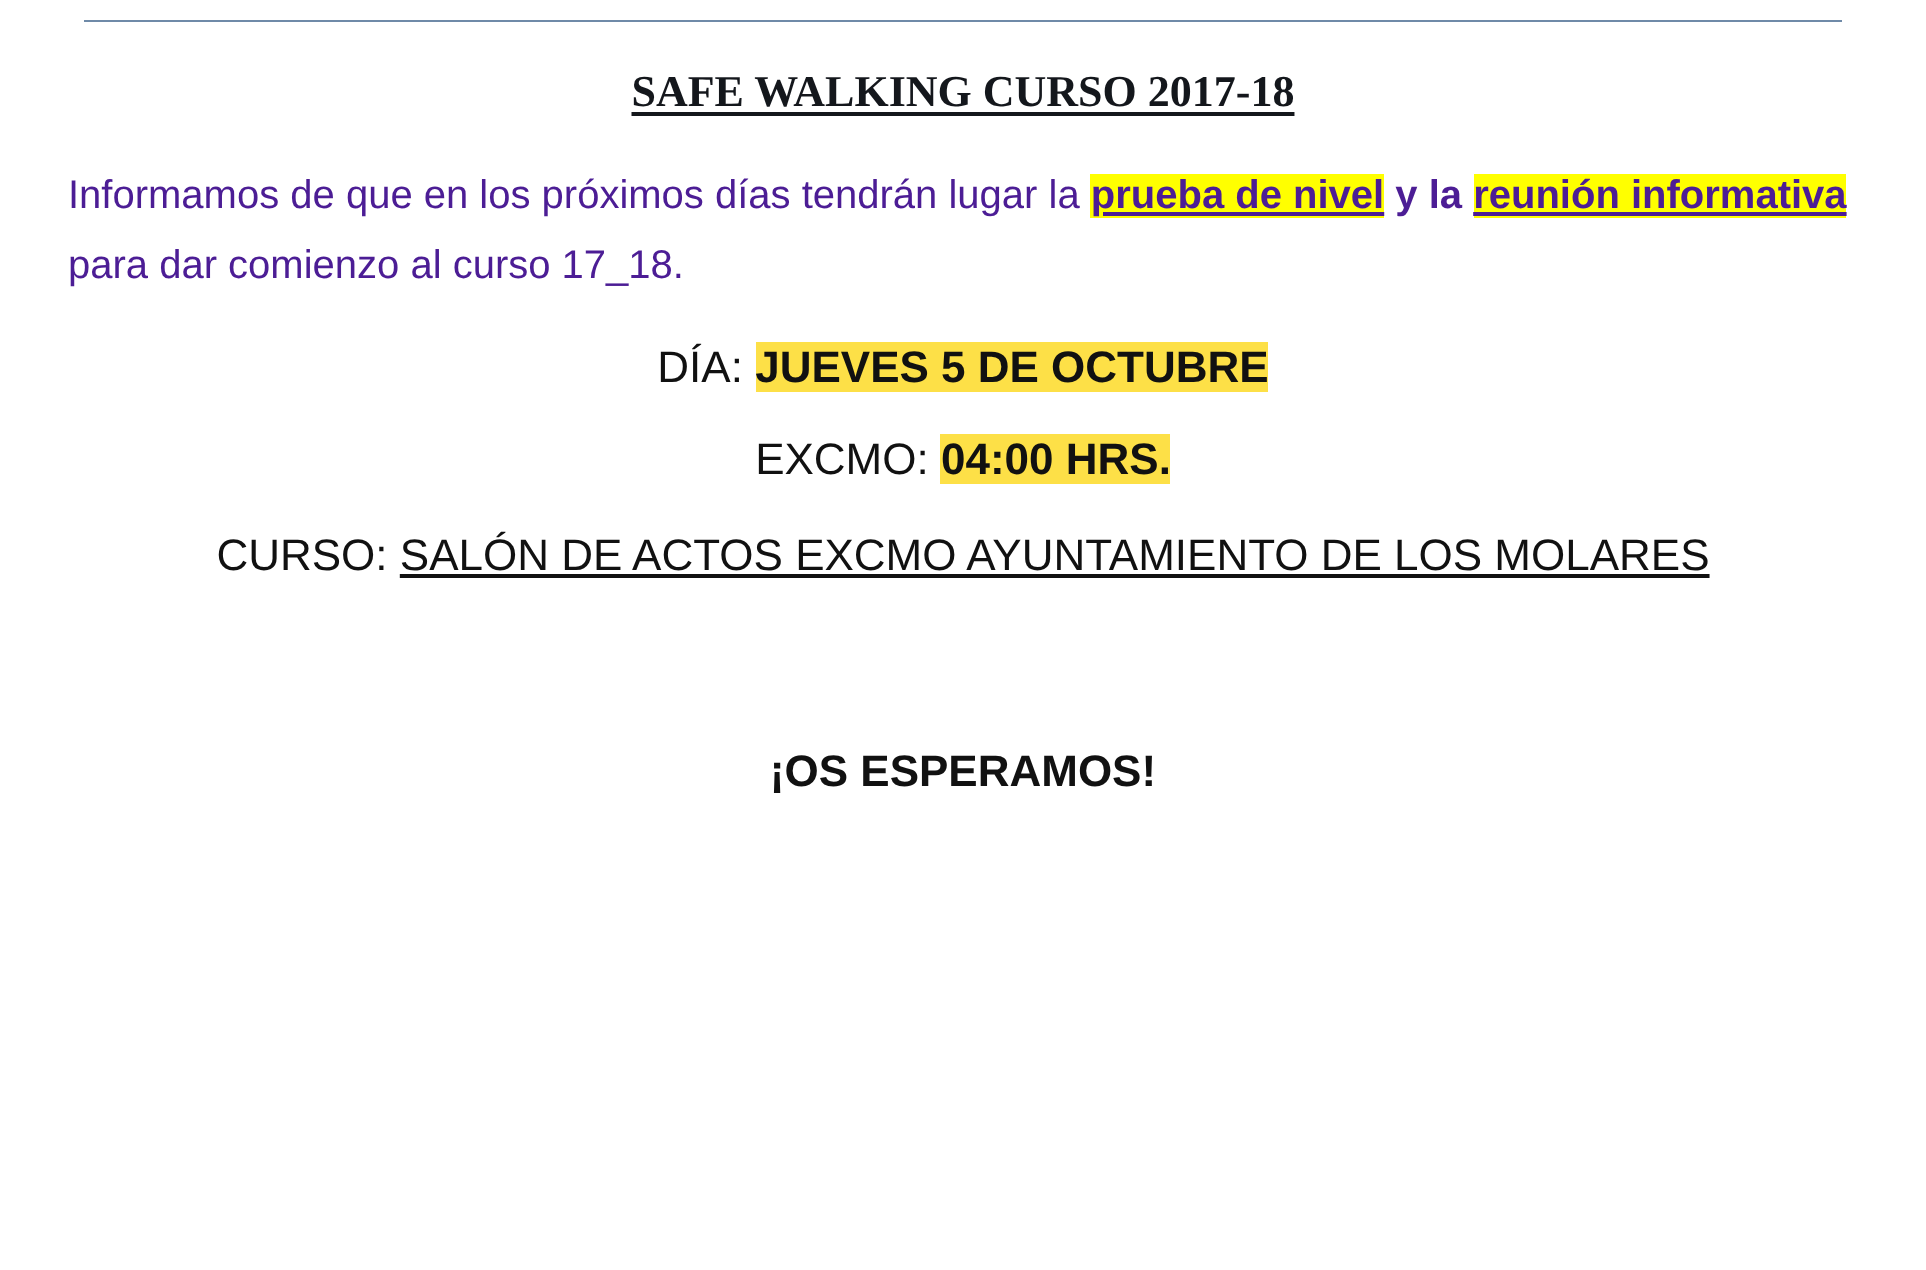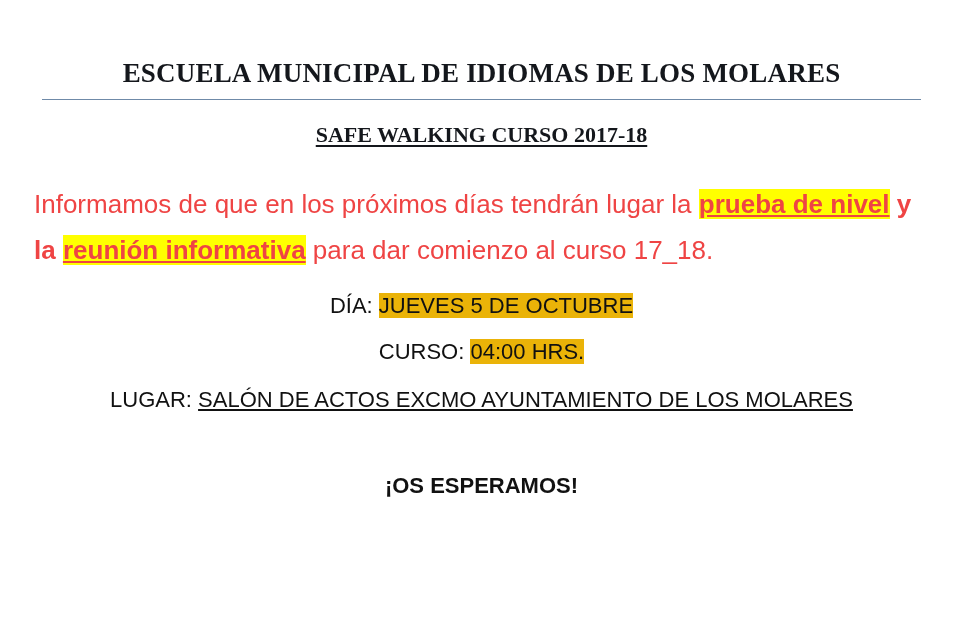--- a/index.html
+++ b/index.html
@@ -41,25 +41,25 @@
     font-size: 22px;
     text-align: center;
     margin-top: 22px;
     color: #14171c;
   }
   .course-title span {
     text-decoration: underline;
     text-underline-offset: 3px;
   }
   .para {
-    font-size: 26px;
+    font-size: 20px;
     line-height: 1.75;
-    margin-top: 34px;
+    margin-top: 22px;
     text-align: left;
-    color: #ef4444;
+    color: #4c1d95;
   }
   .hl {
     background: #ffff00;
   }
   .b {
     font-weight: bold;
   }
   .u {
     text-decoration: underline;
     text-underline-offset: 2px;
@@ -70,58 +70,57 @@
     margin-top: 20px;
     color: #111111;
   }
   .center-line.lugar {
     margin-top: 22px;
   }
   .label {
     font-weight: normal;
   }
   .value-hl {
-    font-weight: normal;
-    background: #eab308;
+    font-weight: bold;
+    background: #fde047;
   }
   .value-underline {
     font-weight: normal;
     text-decoration: underline;
     text-underline-offset: 2px;
   }
   .closing {
     text-align: center;
     font-size: 22px;
     font-weight: bold;
-    margin-top: 60px;
+    margin-top: 82px;
     color: #111111;
   }
 </style>
 </head>
 <body>
 
 <div class="page">
 
-  <div class="org-title">ESCUELA MUNICIPAL DE IDIOMAS DE LOS MOLARES</div>
 
   <div class="rule"></div>
 
   <div class="course-title"><span>SAFE WALKING CURSO 2017-18</span></div>
 
   <div class="para">
     <span>Informamos  de que en los próximos días tendrán lugar la </span><span class="hl b u">prueba de nivel</span><span class="b"> y la </span><span class="hl b u">reunión informativa</span><span> para dar comienzo al curso 17_18.</span>
   </div>
 
   <div class="center-line">
     <span class="label">DÍA</span><span>: </span><span class="value-hl">JUEVES 5 DE OCTUBRE</span>
   </div>
 
   <div class="center-line">
-    <span class="label">CURSO</span><span>: </span><span class="value-hl">04:00 HRS.</span>
+    <span class="label">EXCMO</span><span>: </span><span class="value-hl">04:00 HRS.</span>
   </div>
 
   <div class="center-line lugar">
-    <span class="label">LUGAR</span><span>: </span><span class="value-underline">SALÓN DE ACTOS EXCMO AYUNTAMIENTO DE LOS MOLARES</span>
+    <span class="label">CURSO</span><span>: </span><span class="value-underline">SALÓN DE ACTOS EXCMO AYUNTAMIENTO DE LOS MOLARES</span>
   </div>
 
   <div class="closing">¡OS ESPERAMOS!</div>
 
 </div>
 
 </body></html>

